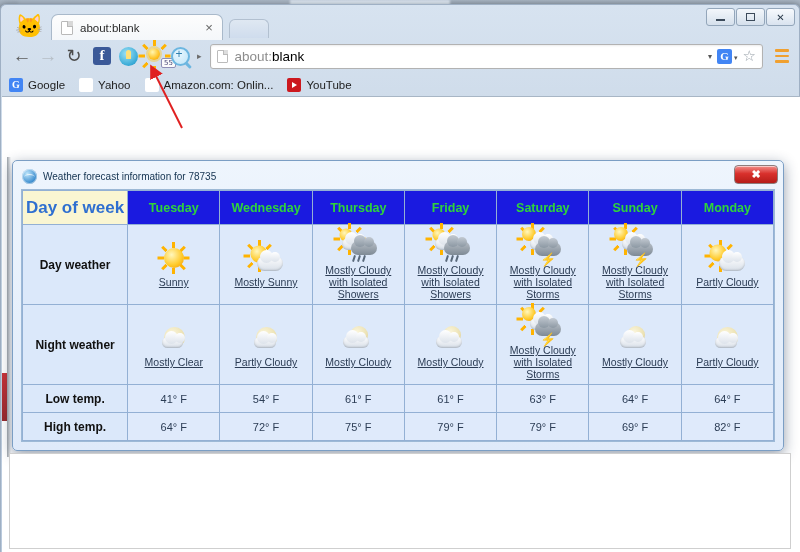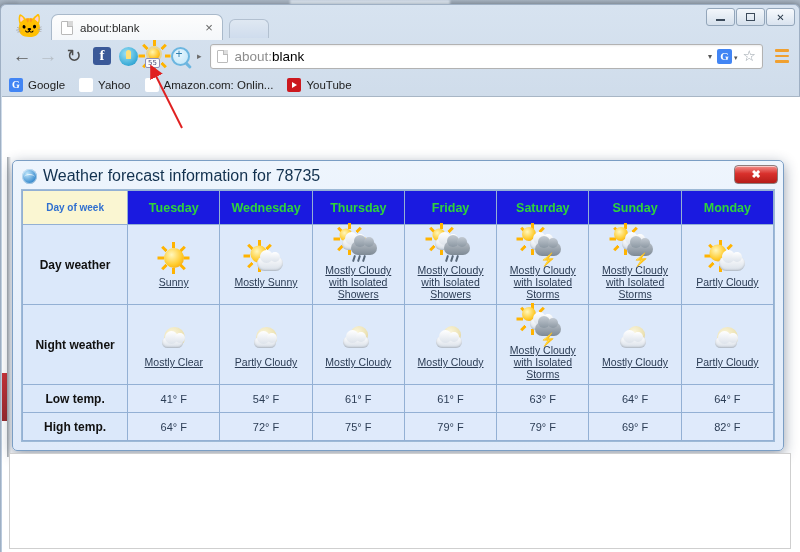--- a/index.html
+++ b/index.html
@@ -122,21 +122,21 @@
     content:""; position:absolute; left:7px; top:3px; width:5px; height:9px;
     background:#ffe07a; border-radius:3px 3px 1px 1px;
   }
   .ext-sun { width: 22px; height: 22px; position: relative; }
   .ext-sun .sun-core {
     position:absolute; left:5px; top:3px; width: 12px; height: 12px; border-radius:50%;
     background: radial-gradient(circle at 38% 34%, #fff6b0, #ffc11f 62%, #f09400);
     box-shadow: 0 0 0 2px rgba(255,200,40,.45);
   }
   .ext-badge {
-    position: absolute; left: 2px; bottom: -1px;
+    position: absolute; left: 18px; bottom: -1px;
     background: #fbfbfb; border: 1px solid #8e8eb6; border-radius: 2px;
     font-size: 7px; line-height: 8px; padding: 0 2px; color: #4a4a78;
     font-family: "DejaVu Sans", sans-serif;
   }
   .ext-zoom {
     width: 19px; height: 19px; border-radius: 50%;
     border: 2px solid #6cb6e0; position: relative;
     background: radial-gradient(circle at 38% 34%, #e8f7ff, #bfe4f7);
   }
   .ext-zoom:before { content:"+"; position:absolute; left:3px; top:-2px; font-size:12px; color:#2f7fae; }
@@ -226,42 +226,42 @@
   .dialog-globe {
     width: 15px; height: 15px; border-radius: 50%; margin: 0 6px 0 3px;
     background: radial-gradient(circle at 35% 32%, #bfe6fb, #3f8fd0 65%, #20618f);
     position: relative; flex: 0 0 15px;
     box-shadow: inset 0 0 0 1px rgba(255,255,255,.5);
   }
   .dialog-globe:after {
     content:""; position:absolute; left:2px; top:5px; width:11px; height:5px;
     border-top:1.5px solid rgba(255,255,255,.75); border-radius:50%;
   }
-  .dialog-title { font-size: 16px; color: #12314f; }
+  .dialog-title { font-size: 10px; color: #12314f; }
   .dialog-close {
     position: absolute; right: 1px; top: 0px; width: 44px; height: 19px;
     background: linear-gradient(180deg,#f2908c 0%,#d9302c 45%,#b51d19 100%);
     border: 1px solid #8d7d7d; border-radius: 4px;
     display: flex; align-items: center; justify-content: center;
     color: #fff; font-size: 11px; font-weight: bold; cursor: pointer;
     box-shadow: inset 0 1px 0 rgba(255,255,255,.55);
   }
   .dialog-body {
     position: absolute; left: 8px; top: 28px; right: 8px; bottom: 8px;
     background: #fff; border: 1px solid #9db9d6;
   }
 
   
   table.wx { width: 100%; height: 100%; border-collapse: collapse; table-layout: fixed; }
   table.wx td, table.wx th {
     border: 1px solid #93b0d4; text-align: center; vertical-align: middle;
   }
   .col-label { width: 14.0%; }
   th.hdr-label {
-    background: #faf6d2; color: #2f6fd0; font-size: 10px; font-weight: bold;
+    background: #faf6d2; color: #2f6fd0; font-size: 17px; font-weight: bold;
     height: 34px;
   }
   th.hdr-day {
     background: #1a1ae0; color: #2fd43b; font-size: 12.5px; font-weight: bold;
     height: 27px;
   }
   td.rowlabel {
     background: #dbe8fa; color: #111; font-size: 12px; font-weight: bold;
   }
   td.wxcell {

